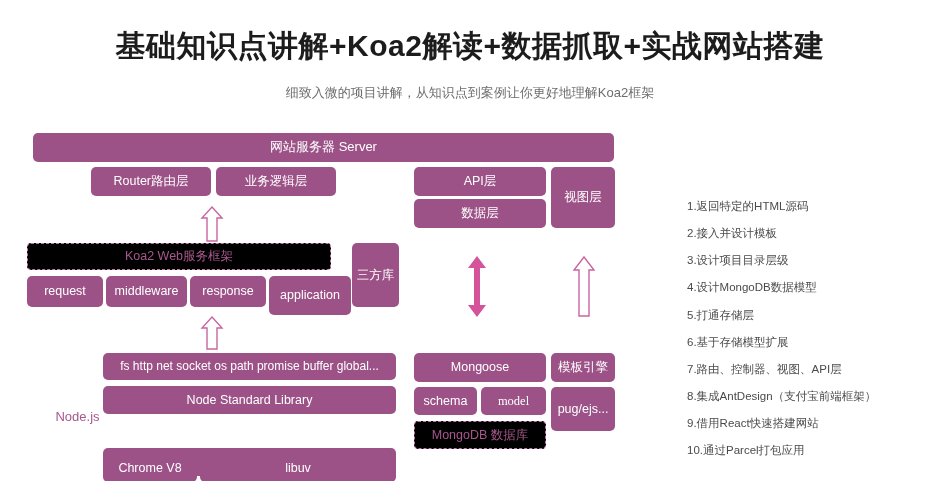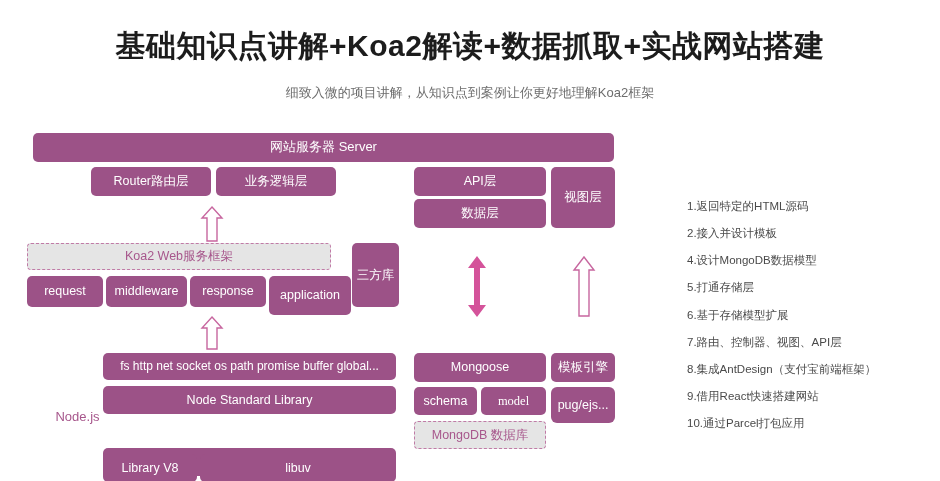--- a/index.html
+++ b/index.html
@@ -21,21 +21,21 @@
     font-size:13px;color:#6d6d6d;white-space:nowrap;
   }
 
   
   .box{
     position:absolute;background:#9c5287;border-radius:5px;
     color:#ffffff;display:flex;align-items:center;justify-content:center;
     font-size:12.5px;box-sizing:border-box;text-align:center;line-height:1.15;
   }
   .dashbox{
-    position:absolute;background:#e5e5e5;border:1px dashed #c07aa6;
+    position:absolute;background:#000000;border:1px dashed #c07aa6;
     border-radius:4px;color:#a7578c;display:flex;align-items:center;
     justify-content:center;font-size:12.5px;box-sizing:border-box;
     text-align:center;line-height:1.15;
   }
   .dashcell{
     position:absolute;background:#ffffff;border:1px dashed #c07aa6;
     box-sizing:border-box;display:flex;align-items:center;justify-content:center;
     color:#a7578c;font-size:12.5px;
   }
   .plain-dash{
@@ -105,34 +105,35 @@
       <polygon points="12,2 22,13 17,13 17,34 7,34 7,13 2,13" fill="#ffffff" stroke="#c7669f" stroke-width="1.4"></polygon>
     </svg>
   </div>
 
   <div class="plain-dash" style="left:27px;top:351px;width:101px;height:130px;"></div>
   <div class="dashcell" style="left:27px;top:351px;width:101px;height:130px;border:none;color:#a7578c;font-size:13px;">Node.js</div>
 
   <div class="box" style="left:103px;top:353px;width:293px;height:27px;font-size:12px;">fs http net socket os path promise buffer global...</div>
   <div class="box" style="left:103px;top:386px;width:293px;height:28px;">Node Standard Library</div>
   <div class="box" style="left:103px;top:420px;width:293px;height:28px;margin-top:28px;">Node Bindings</div>
-  <div class="box" style="left:103px;top:454px;width:94px;height:28px;">Library V8</div>
+  <div class="box" style="left:103px;top:454px;width:94px;height:28px;">Chrome V8</div>
   <div class="box" style="left:200px;top:454px;width:196px;height:28px;">libuv</div>
 
   <div class="box" style="left:414px;top:353px;width:132px;height:29px;">Mongoose</div>
   <div class="box" style="left:414px;top:387px;width:63px;height:28px;">schema</div>
   <div class="box" style="left:481px;top:387px;width:65px;height:28px;font-family:Liberation Serif, serif;">model</div>
   <div class="dashbox" style="left:414px;top:421px;width:132px;height:28px;">MongoDB 数据库</div>
 
   <div class="box" style="left:551px;top:353px;width:64px;height:29px;">模板引擎</div>
-  <div class="box" style="left:551px;top:387px;width:64px;height:36px;border-radius:6px;">pug/ejs...</div>
+  <div class="box" style="left:551px;top:387px;width:64px;height:44px;">pug/ejs...</div>
 
   <div class="notes">
     <div class="note-item">1.返回特定的HTML源码</div>
     <div class="note-item">2.接入并设计模板</div>
+    <div class="note-item">3.设计项目目录层级</div>
     <div class="note-item">4.设计MongoDB数据模型</div>
     <div class="note-item">5.打通存储层</div>
     <div class="note-item">6.基于存储模型扩展</div>
     <div class="note-item">7.路由、控制器、视图、API层</div>
     <div class="note-item">8.集成AntDesign（支付宝前端框架）</div>
     <div class="note-item">9.借用React快速搭建网站</div>
     <div class="note-item">10.通过Parcel打包应用</div>
   </div>
 
 </div>

